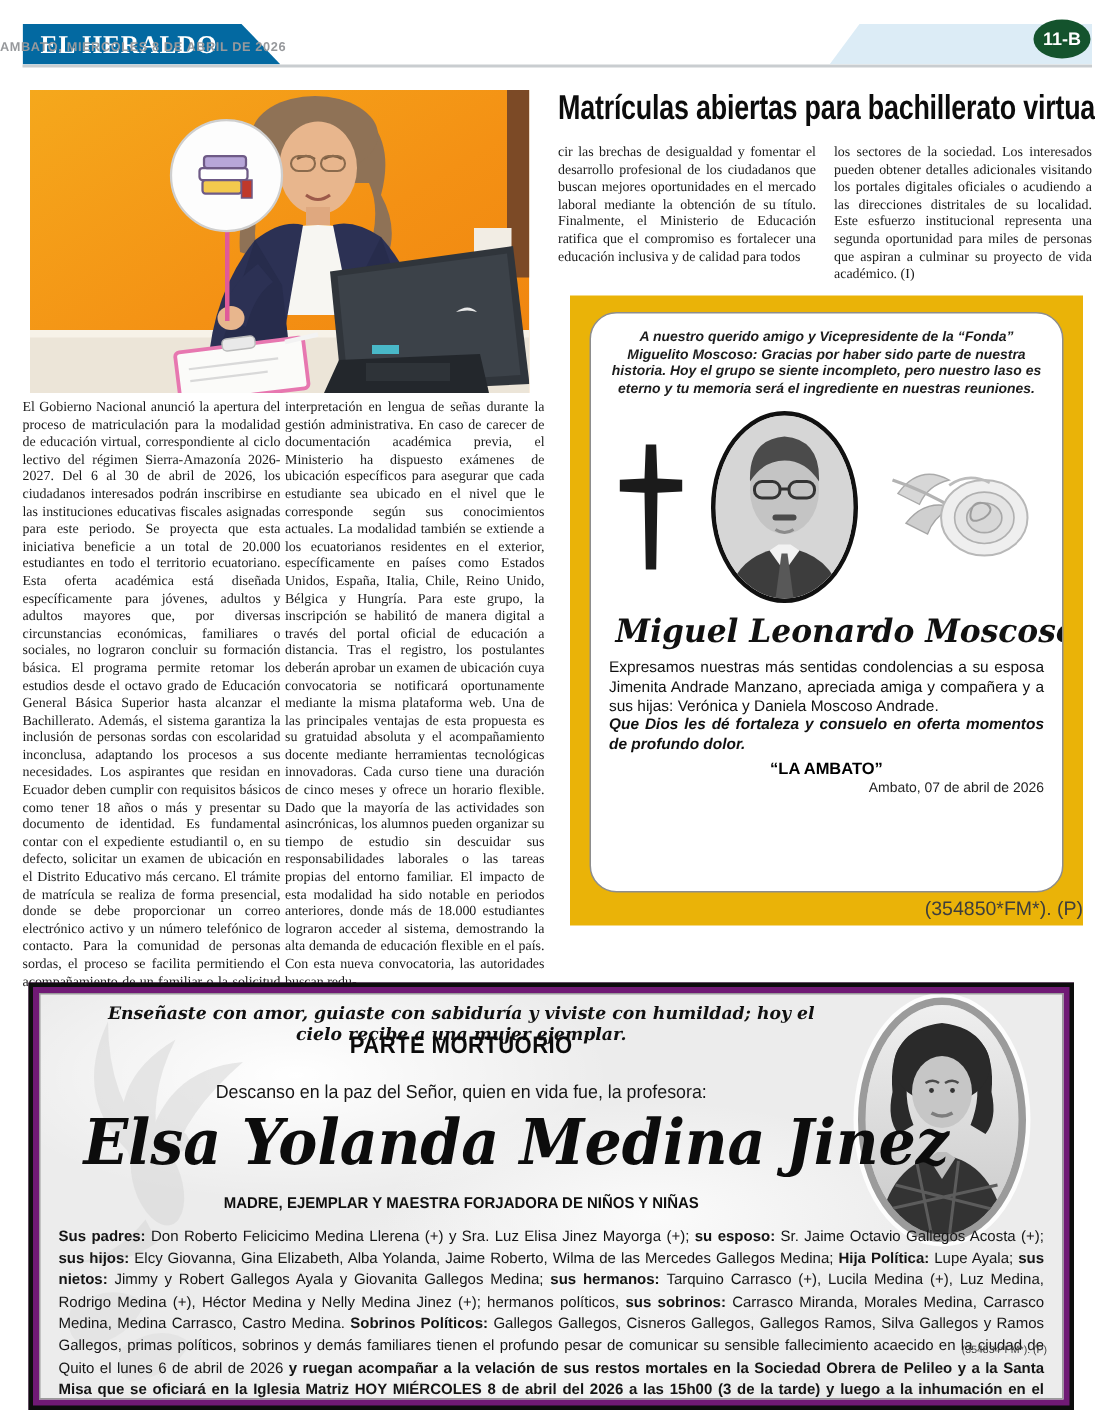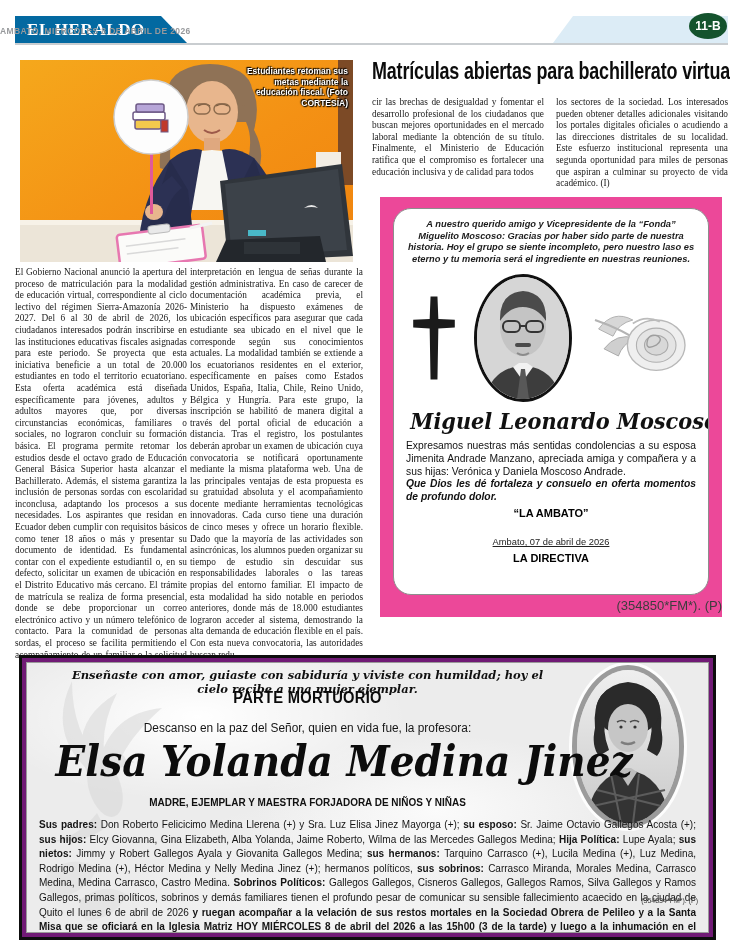--- a/index.html
+++ b/index.html
@@ -25,34 +25,34 @@
   
   .headline{left:372px;top:58px;width:356px;white-space:nowrap;font-weight:bold;font-size:23px;color:#0c0c0c;
     transform:scaleX(.78);transform-origin:left top;letter-spacing:-.2px;}
   .news{font-family:"Liberation Serif",serif;font-size:9.3px;line-height:11.6px;text-align:justify;color:#1a1a1a;overflow:hidden;}
   .rcol1{left:372px;top:97px;width:172px;height:95px;}
   .rcol2{left:556px;top:97px;width:172px;height:95px;}
   .lcol1{left:15px;top:267px;width:172px;height:392px;}
   .lcol2{left:190px;top:267px;width:173px;height:392px;}
 
   
-  .nota-outer{left:380px;top:197px;width:342px;height:420px;background:#ec4899;}
+  .nota-outer{left:380px;top:197px;width:342px;height:420px;background:#eab308;}
   .nota-inner{position:absolute;left:13px;top:11px;right:13px;bottom:22px;background:#fff;border:1.5px solid #8d8d8d;border-radius:18px;
     padding:8px 12px 6px;overflow:hidden;}
   .nota-dedication{font-size:9.3px;font-style:italic;font-weight:bold;text-align:center;line-height:11.5px;color:#1c1c1c;margin-top:2px;}
   .nota-title{font-size:15px;font-weight:bold;text-align:center;margin-top:7px;color:#000;}
   .nota-intro{font-size:10.5px;text-align:center;margin-top:9px;color:#1c1c1c;}
   .nota-figures{display:flex;align-items:center;justify-content:center;gap:14px;margin-top:6px;height:134px;}
   .nota-portrait{width:92px;height:122px;border:3px solid #111;border-radius:50%;overflow:hidden;background:#d9d9d9;flex:0 0 auto;}
   .script{font-family:"DejaVu Serif","Liberation Serif",serif;font-style:italic;font-weight:bold;}
   .nota-name{text-align:center;font-size:21.5px;margin-top:4px;color:#111;white-space:nowrap;transform:scaleX(.97);}
   .nota-condolence{font-size:10.3px;line-height:12.8px;text-align:justify;margin-top:6px;color:#111;}
   .nota-prayer{font-size:10.3px;line-height:12.8px;text-align:justify;font-weight:bold;font-style:italic;color:#111;}
   .nota-org{font-size:11px;font-weight:bold;text-align:center;margin-top:3px;}
-  .nota-date{font-size:9.3px;text-align:center;margin-top:18px;color:#222;text-decoration:underline;}
+  .nota-date{font-size:9.3px;text-align:right;margin-top:1px;color:#222;}
   .nota-directiva{font-size:11px;font-weight:bold;text-align:center;margin-top:5px;}
   .nota-ref{position:absolute;right:0;bottom:4px;font-size:13px;color:#3d3d3d;}
 
   
   .parte-box{left:19px;top:655px;width:691px;height:279px;border:3px solid #0d0d0d;background:#701a75;text-decoration:underline;}
   .parte-inner{position:absolute;left:4px;top:4px;right:4px;bottom:4px;border:1px solid #9a9a9a;
     background:
       radial-gradient(ellipse 300px 120px at 25% 20%,#ffffff 0%,rgba(255,255,255,0) 70%),
       radial-gradient(ellipse 260px 110px at 60% 55%,#fbfbfb 0%,rgba(255,255,255,0) 70%),
       radial-gradient(ellipse 280px 140px at 45% 90%,#f6f6f6 0%,rgba(255,255,255,0) 75%),
@@ -136,21 +136,20 @@
     </g>
     <path d="M170 168 l22 -5" stroke="#f3f3f3" stroke-width="3"></path>
 
     <path d="M200 121 L322 104 L333 196 L208 202 Z" fill="#30353b"></path>
     <path d="M205 124 L318 109 L327 190 L212 197 Z" fill="#3c4249"></path>
     <path d="M284 148 q8 -6 14 0 q-6 -2 -14 0 Z" fill="#e8e8e8"></path>
     <path d="M196 202 L206 180 L300 176 L306 202 Z" fill="#23272c"></path>
     <rect x="224" y="182" width="56" height="12" fill="#2e3338"></rect>
     <rect x="228" y="170" width="18" height="6" fill="#49b8c8"></rect>
   </svg>
-  <div class="abs photo-caption">Estudiantes retoman sus metas mediante la educación fiscal. (Foto CORTESÍA)</div>
 </div>
 
 <div class="abs headline">Matrículas abiertas para bachillerato virtual</div>
 <div class="abs news rcol1">cir las brechas de desigualdad y fomentar el desarrollo profesional de los ciudadanos que buscan mejores oportunidades en el mercado laboral mediante la obtención de su título. Finalmente, el Ministerio de Educación ratifica que el compromiso es fortalecer una educación inclusiva y de calidad para todos</div>
 <div class="abs news rcol2">los sectores de la sociedad. Los interesados pueden obtener detalles adicionales visitando los portales digitales oficiales o acudiendo a las direcciones distritales de su localidad. Este esfuerzo institucional representa una segunda oportunidad para miles de personas que aspiran a culminar su proyecto de vida académico. (I)</div>
 
 <div class="abs news lcol1">El Gobierno Nacional anunció la apertura del proceso de matriculación para la modalidad de educación virtual, correspondiente al ciclo lectivo del régimen Sierra-Amazonía 2026-2027. Del 6 al 30 de abril de 2026, los ciudadanos interesados podrán inscribirse en las instituciones educativas fiscales asignadas para este periodo. Se proyecta que esta iniciativa beneficie a un total de 20.000 estudiantes en todo el territorio ecuatoriano. Esta oferta académica está diseñada específicamente para jóvenes, adultos y adultos mayores que, por diversas circunstancias económicas, familiares o sociales, no lograron concluir su formación básica. El programa permite retomar los estudios desde el octavo grado de Educación General Básica Superior hasta alcanzar el Bachillerato. Además, el sistema garantiza la inclusión de personas sordas con escolaridad inconclusa, adaptando los procesos a sus necesidades. Los aspirantes que residan en Ecuador deben cumplir con requisitos básicos como tener 18 años o más y presentar su documento de identidad. Es fundamental contar con el expediente estudiantil o, en su defecto, solicitar un examen de ubicación en el Distrito Educativo más cercano. El trámite de matrícula se realiza de forma presencial, donde se debe proporcionar un correo electrónico activo y un número telefónico de contacto. Para la comunidad de personas sordas, el proceso se facilita permitiendo el acompañamiento de un familiar o la solicitud de</div>
 <div class="abs news lcol2">interpretación en lengua de señas durante la gestión administrativa. En caso de carecer de documentación académica previa, el Ministerio ha dispuesto exámenes de ubicación específicos para asegurar que cada estudiante sea ubicado en el nivel que le corresponde según sus conocimientos actuales. La modalidad también se extiende a los ecuatorianos residentes en el exterior, específicamente en países como Estados Unidos, España, Italia, Chile, Reino Unido, Bélgica y Hungría. Para este grupo, la inscripción se habilitó de manera digital a través del portal oficial de educación a distancia. Tras el registro, los postulantes deberán aprobar un examen de ubicación cuya convocatoria se notificará oportunamente mediante la misma plataforma web. Una de las principales ventajas de esta propuesta es su gratuidad absoluta y el acompañamiento docente mediante herramientas tecnológicas innovadoras. Cada curso tiene una duración de cinco meses y ofrece un horario flexible. Dado que la mayoría de las actividades son asincrónicas, los alumnos pueden organizar su tiempo de estudio sin descuidar sus responsabilidades laborales o las tareas propias del entorno familiar. El impacto de esta modalidad ha sido notable en periodos anteriores, donde más de 18.000 estudiantes lograron acceder al sistema, demostrando la alta demanda de educación flexible en el país. Con esta nueva convocatoria, las autoridades buscan redu-</div>
 
 <div class="abs nota-outer">
@@ -184,21 +183,20 @@
         <ellipse cx="78" cy="58" rx="13" ry="11" fill="#d8d8d8" stroke="#a8a8a8" stroke-width="1.2"></ellipse>
         <path d="M78 58 q8 -6 2 -10 q-10 -4 -12 6 q-2 10 10 4" fill="none" stroke="#9d9d9d" stroke-width="1.5"></path>
         <path d="M52 34 Q66 24 82 32" stroke="#bcbcbc" stroke-width="2" fill="none"></path>
       </svg>
     </div>
     <div class="nota-name script">Miguel Leonardo Moscoso Goyes</div>
     <div class="nota-condolence">Expresamos nuestras más sentidas condolencias a su esposa Jimenita Andrade Manzano, apreciada amiga y compañera y a sus hijas: Verónica y Daniela Moscoso Andrade.</div>
     <div class="nota-prayer">Que Dios les dé fortaleza y consuelo en oferta momentos de profundo dolor.</div>
     <div class="nota-org">“LA AMBATO”</div>
     <div class="nota-date">Ambato, 07 de abril de 2026</div>
-    <div class="nota-directiva">LA DIRECTIVA</div>
 
   </div>
   <div class="nota-ref">(354850*FM*).   (P)</div>
 </div>
 
 <div class="abs parte-box">
   <div class="parte-inner">
     <svg class="dove" width="175" height="268" viewBox="0 0 175 268">
       <g fill="#d8d8d8">
         <path d="M60 110 Q40 60 90 30 Q70 70 80 105 Z"></path>

